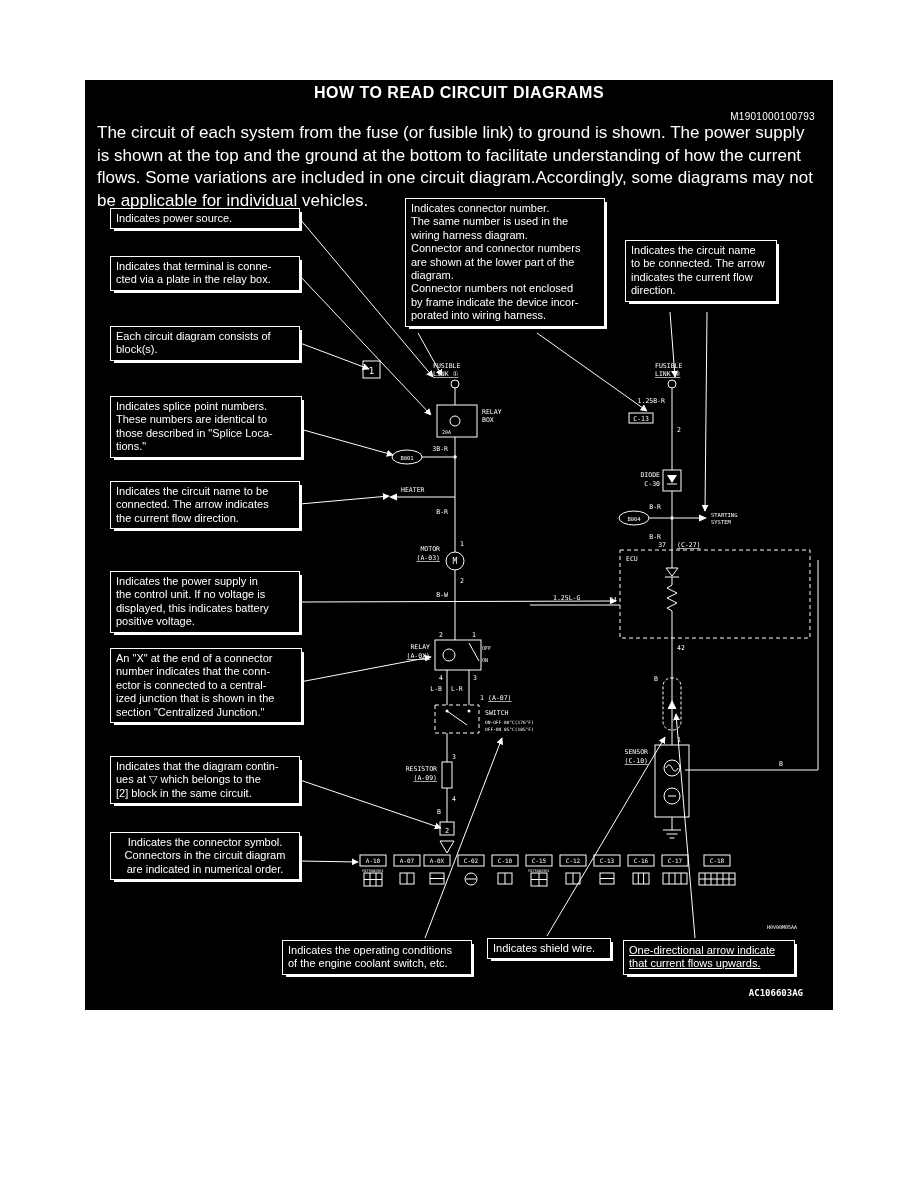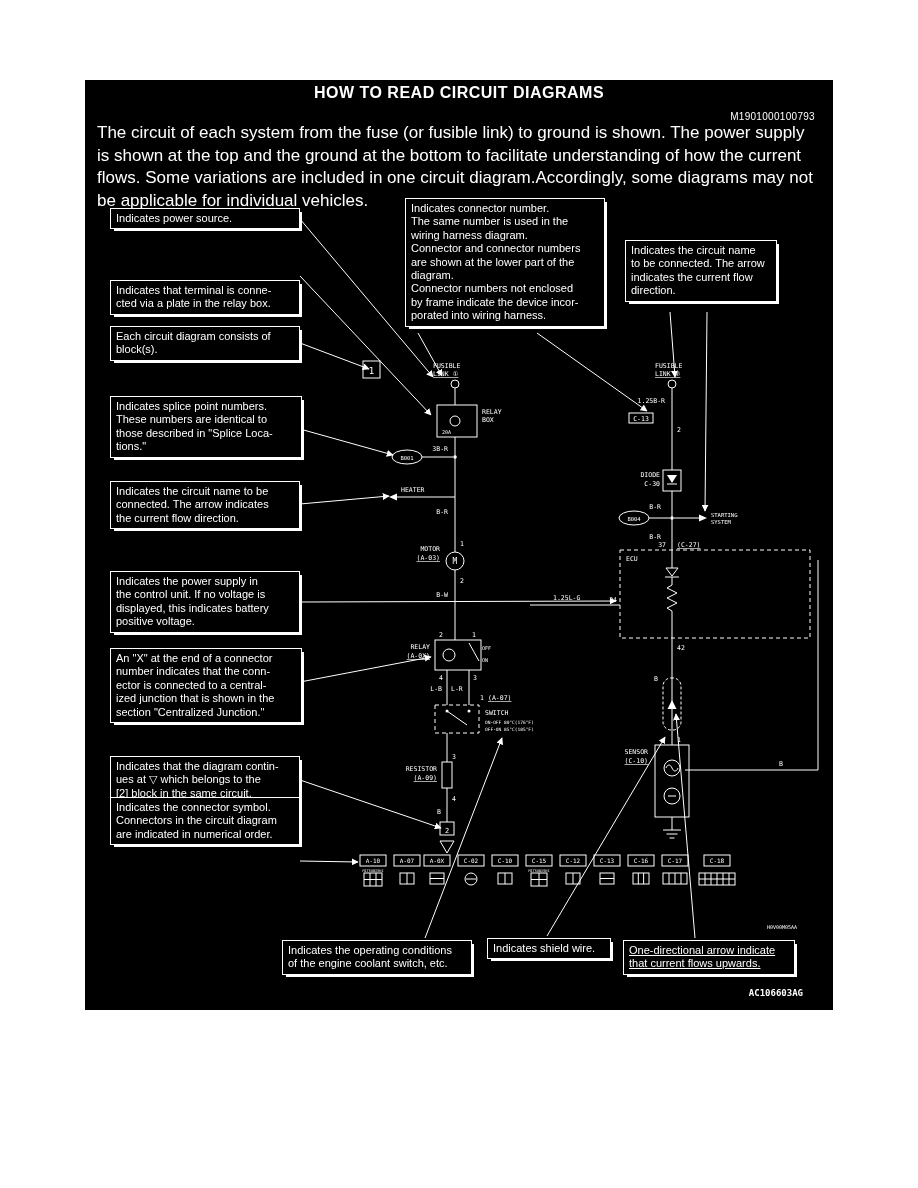--- a/index.html
+++ b/index.html
@@ -262,21 +262,21 @@
       <text x="454" y="791.5" text-anchor="middle" font-size="3.5">MITSUBISHI</text>
       <text x="712" y="849" text-anchor="end" font-size="5">H0V00M05AA</text>
       <text x="718" y="916" text-anchor="end" font-size="9" font-weight="bold">AC106603AG</text>
     </svg>
 
   <h1 class="page-title">HOW TO READ CIRCUIT DIAGRAMS</h1>
   <div class="doc-number">M1901000100793</div>
   <p class="intro">The circuit of each system from the fuse (or fusible link) to ground is shown. The power supply is shown at the top and the ground at the bottom to facilitate understanding of how the current flows. Some variations are included in one circuit diagram.Accordingly, some diagrams may not be applicable for individual vehicles.</p>
 
   <div class="callout" style="left:25px;top:128px;width:190px;">Indicates power source.</div>
-  <div class="callout" style="left:25px;top:176px;width:190px;margin-top:24px;">Indicates that terminal is conne-
+  <div class="callout" style="left:25px;top:176px;width:190px;">Indicates that terminal is conne-
 cted via a plate in the relay box.</div>
   <div class="callout" style="left:25px;top:316px;width:192px;">Indicates splice point numbers.
 These numbers are identical to
 those described in "Splice Loca-
 tions."</div>
   <div class="callout" style="left:25px;top:246px;width:190px;">Each circuit diagram consists of
 block(s).</div>
   <div class="callout" style="left:25px;top:401px;width:190px;">Indicates the circuit name to be
 connected. The arrow indicates
 the current flow direction.</div>
@@ -285,21 +285,21 @@
 displayed, this indicates battery
 positive voltage.</div>
   <div class="callout" style="left:25px;top:568px;width:192px;">An "X" at the end of a connector
 number indicates that the conn-
 ector is connected to a central-
 ized junction that is shown in the
 section "Centralized Junction."</div>
   <div class="callout" style="left:25px;top:676px;width:190px;">Indicates that the diagram contin-
 ues at ▽ which belongs to the
 [2] block in the same circuit.</div>
-  <div class="callout" style="left:25px;top:717px;width:190px;">Indicates the connector symbol.
+  <div class="callout" style="left:25px;top:752px;width:190px;text-align:center;">Indicates the connector symbol.
 Connectors in the circuit diagram
 are indicated in numerical order.</div>
   <div class="callout" style="left:320px;top:118px;width:200px;">Indicates connector number.
 The same number is used in the
 wiring harness diagram.
 Connector and connector numbers
 are shown at the lower part of the
 diagram.
 Connector numbers not enclosed
 by frame indicate the device incor-

